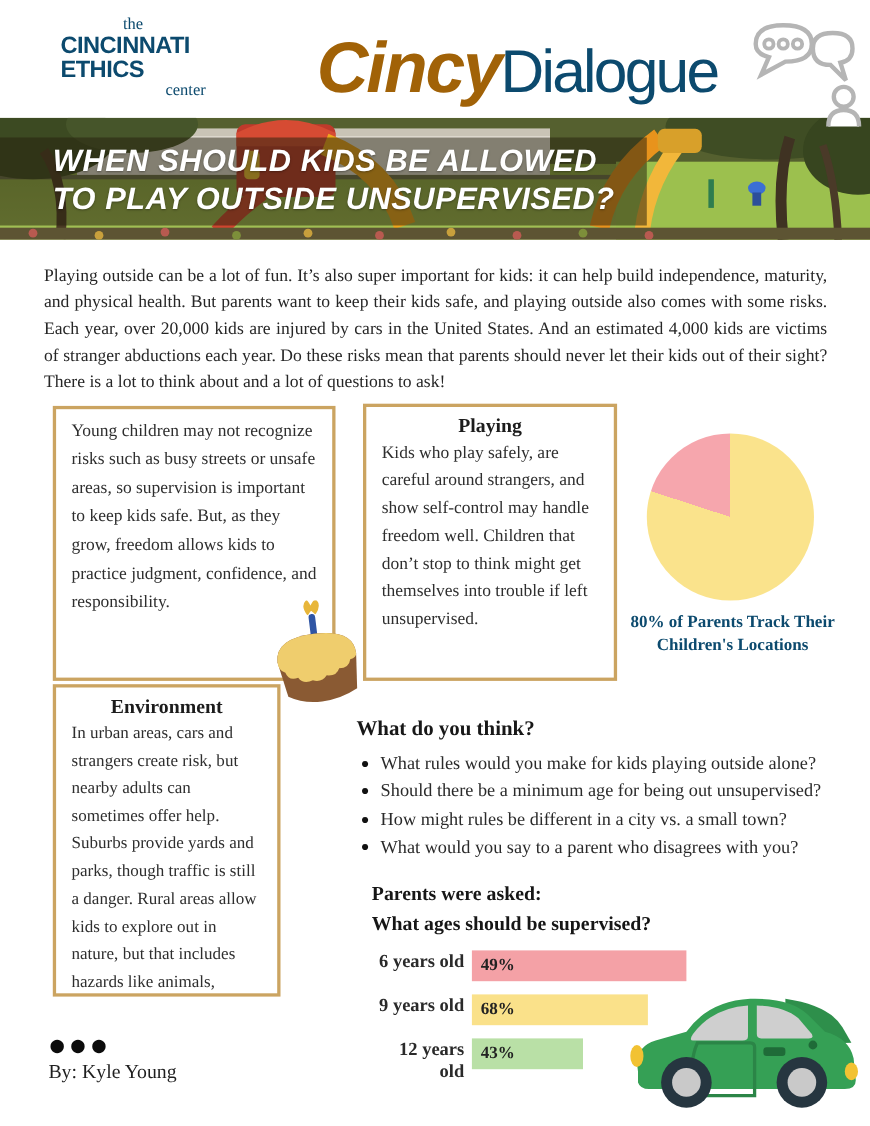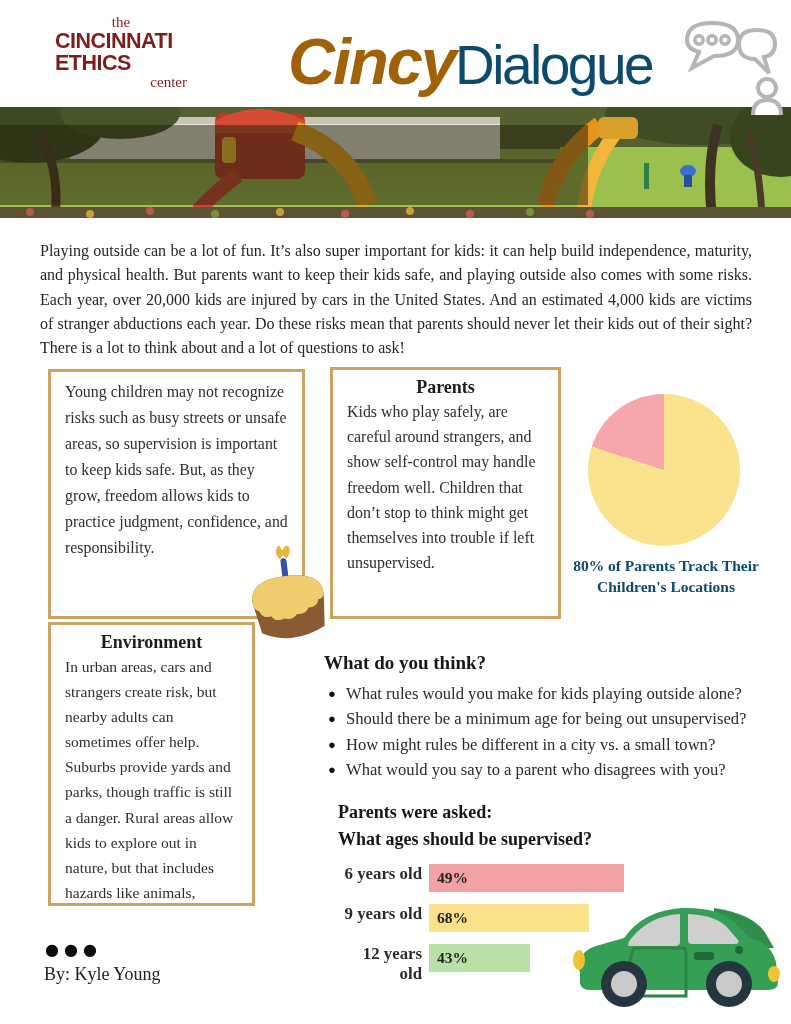--- a/index.html
+++ b/index.html
@@ -4,21 +4,21 @@
 <style>
   * { margin:0; padding:0; box-sizing:border-box; }
   body { background:#888; display:flex; justify-content:center; }
   .page {
     position:relative; width:791px; height:1024px; background:#ffffff;
     font-family:"Liberation Serif", serif; color:#2b2b2b; overflow:hidden;
   }
 
   
   .header { position:absolute; top:0; left:0; width:791px; height:107px; background:#fff; z-index:3; }
-  .logo { position:absolute; left:55px; top:14px; width:132px; color:#7f1d1d; }
+  .logo { position:absolute; left:55px; top:14px; width:132px; color:#0c4a6e; }
   .logo-the { font-size:15px; text-align:center; line-height:16px; }
   .logo-cincinnati, .logo-ethics {
     font-family:"Liberation Sans", sans-serif; font-weight:bold; font-size:21.5px;
     line-height:22px; letter-spacing:-0.5px;
   }
   .logo-center { font-size:15px; text-align:right; line-height:17px; }
   .brand { position:absolute; left:288px; top:24px; white-space:nowrap; font-family:"Liberation Sans", sans-serif; }
   .brand-cincy { font-size:65px; font-weight:bold; font-style:italic; color:#a16207; letter-spacing:-2px; }
   .brand-dialogue { font-size:55px; font-weight:400; color:#0c4a6e; letter-spacing:-2.5px; }
   .chat-icon { position:absolute; right:6px; top:8px; }
@@ -142,30 +142,34 @@
       <circle cx="150" cy="104" r="4" fill="#b85a50"></circle>
         <circle cx="215" cy="107" r="4" fill="#7d8f3a"></circle>
       <circle cx="280" cy="105" r="4" fill="#c8a03c"></circle>
         <circle cx="345" cy="107" r="4" fill="#b85a50"></circle>
       <circle cx="410" cy="104" r="4" fill="#c8a03c"></circle>
         <circle cx="470" cy="107" r="4" fill="#b85a50"></circle>
       <circle cx="530" cy="105" r="4" fill="#7d8f3a"></circle>
         <circle cx="590" cy="107" r="4" fill="#b85a50"></circle>
       <rect x="0" y="18" width="588" height="80" fill="rgba(38,32,14,0.52)"></rect>
     </svg>
+    <div class="hero-title">
+      <div>WHEN SHOULD KIDS BE ALLOWED</div>
+      <div>TO PLAY OUTSIDE UNSUPERVISED?</div>
+    </div>
   </div>
 
   <p class="intro">Playing outside can be a lot of fun. It’s also super important for kids: it can help build independence, maturity, and physical health. But parents want to keep their kids safe, and playing outside also comes with some risks. Each year, over 20,000 kids are injured by cars in the United States. And an estimated 4,000 kids are victims of stranger abductions each year. Do these risks mean that parents should never let their kids out of their sight? There is a lot to think about and a lot of questions to ask!</p>
 
   <div class="card card-age">
     <p>Young children may not recognize risks such as busy streets or unsafe areas, so supervision is important to keep kids safe. But, as they grow, freedom allows kids to practice judgment, confidence, and responsibility.</p>
   </div>
 
   <div class="card card-maturity">
-    <h3>Parents</h3>
+    <h3>Playing</h3>
     <p>Kids who play safely, are careful around strangers, and show self-control may handle freedom well. Children that don’t stop to think might get themselves into trouble if left unsupervised.</p>
   </div>
 
   <div class="pie" style="background: conic-gradient(rgb(250, 227, 140) 0deg, rgb(250, 227, 140) 288deg, rgb(246, 166, 173) 288deg, rgb(246, 166, 173) 360deg);"></div>
   <div class="pie-caption">80% of Parents Track Their Children's Locations</div>
 
   <div class="cake">
     <svg width="102" height="100" viewBox="0 0 102 100">
       <g transform="rotate(-7 51 60)">
         <rect x="49" y="12" width="6" height="28" rx="3" fill="#2f55a4"></rect>

